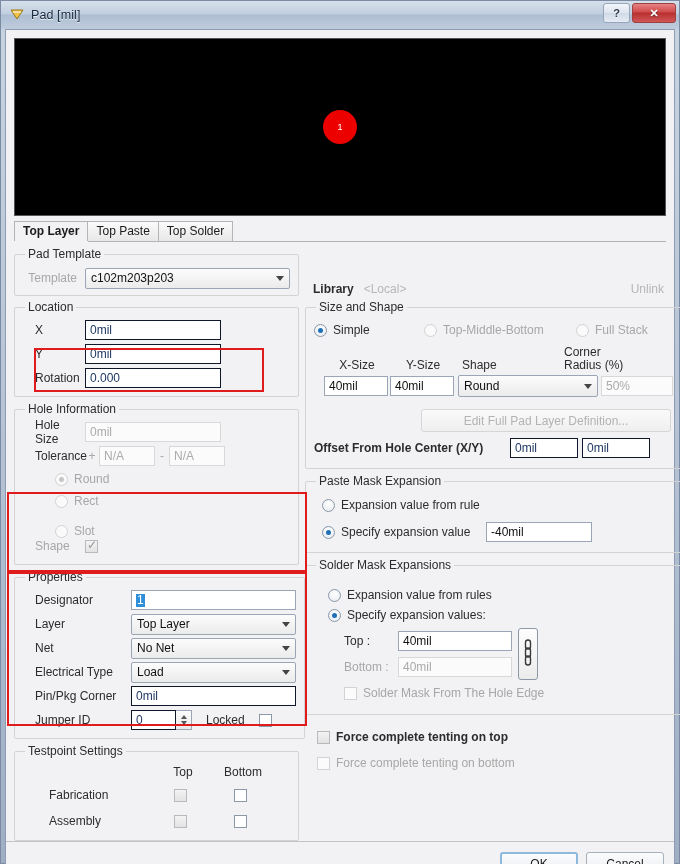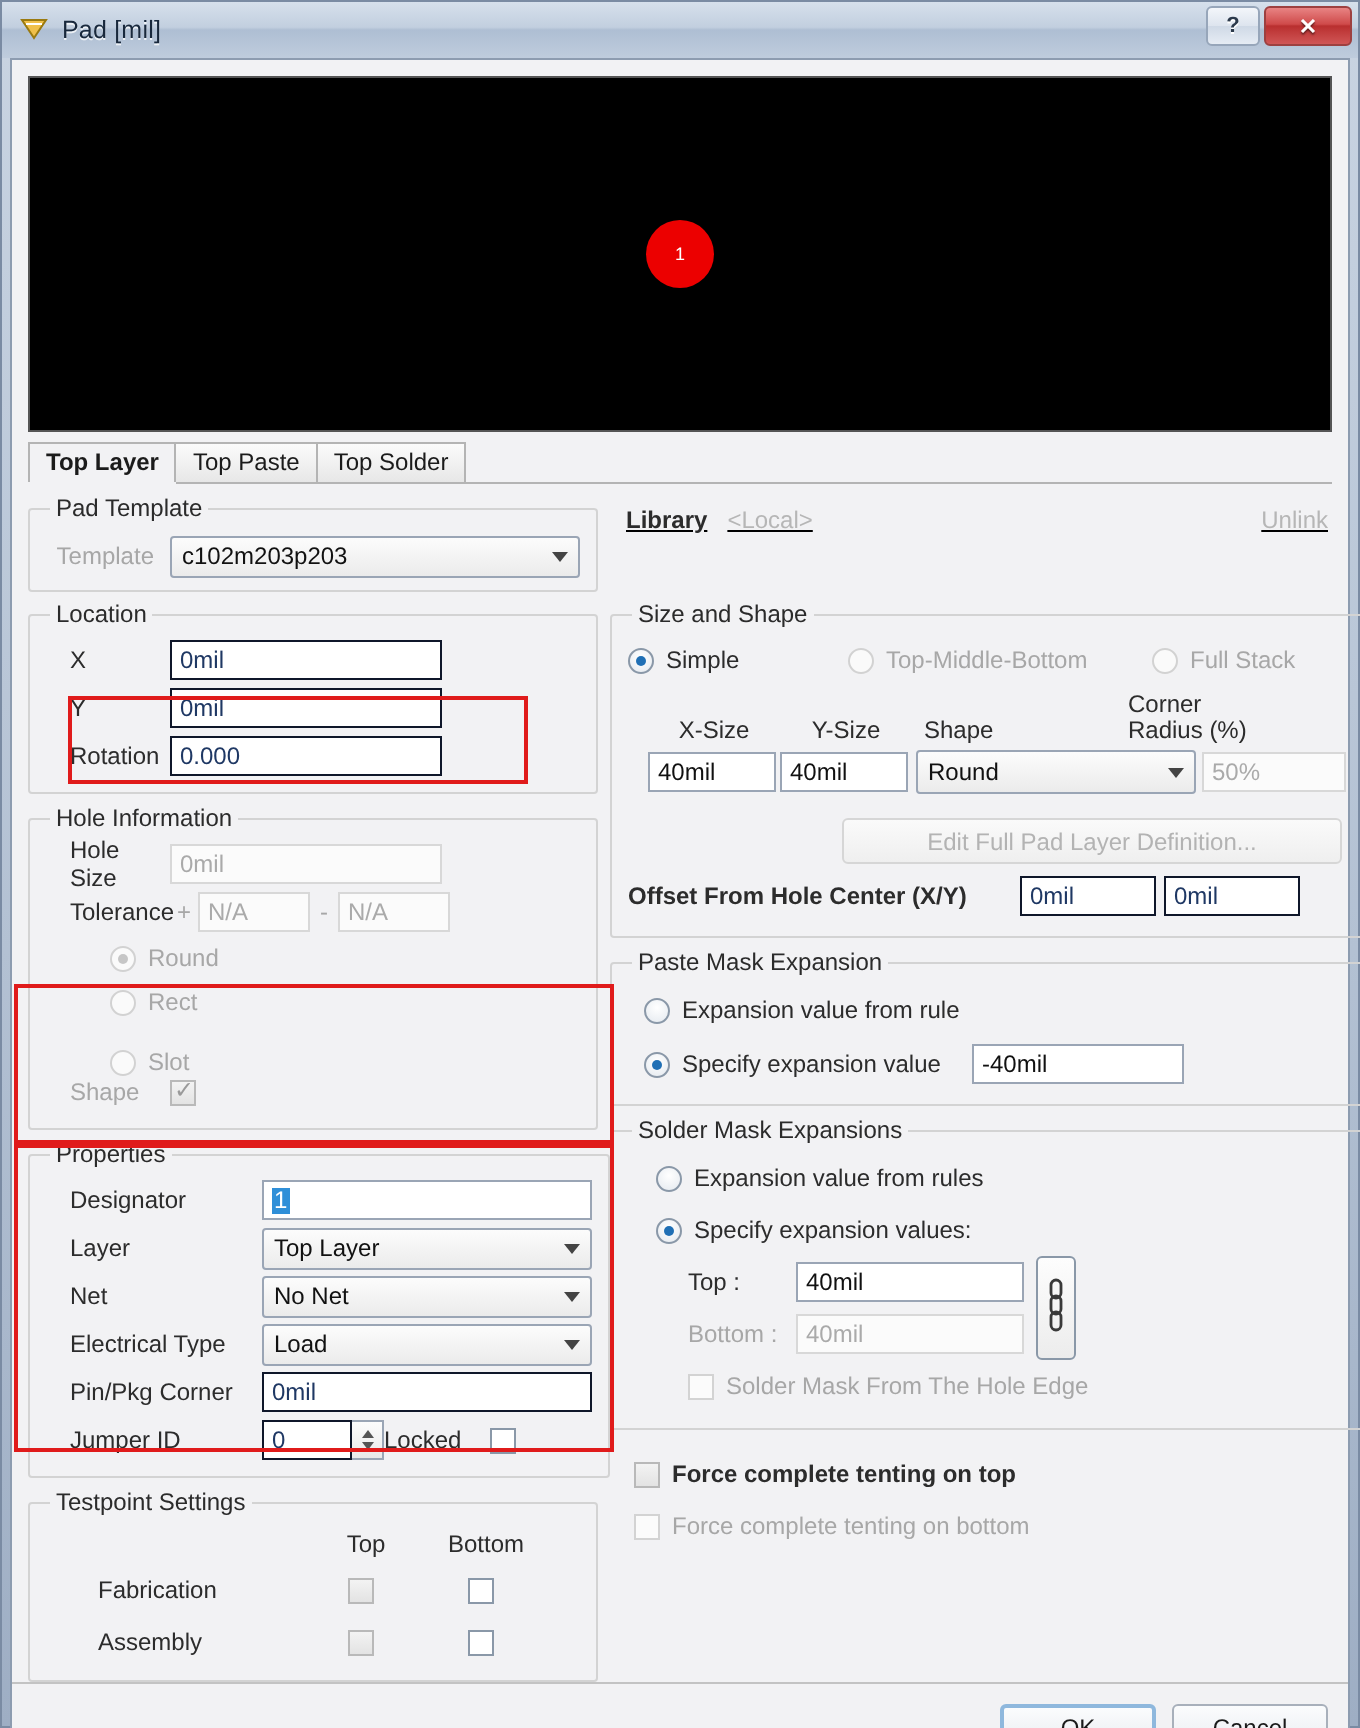--- a/index.html
+++ b/index.html
@@ -242,21 +242,21 @@
       <fieldset class="group" style="width:285px; padding-bottom:4px;">
         <legend>Pad Template</legend>
         <div class="row" style="height:26px;">
           <span class="lbl dim" style="width:62px; text-align:right; padding-right:8px;">Template</span>
           <div class="combo" style="flex:1;">
             <span>c102m203p203</span>
             <span class="arrow"></span>
           </div>
         </div>
       </fieldset>
-      <div style="flex:1; display:flex; align-items:flex-start; padding:6px 2px 0 8px;text-decoration:underline;">
+      <div style="flex:1; display:flex; align-items:flex-end; padding:6px 2px 0 8px;">
         <span class="lbl" style="font-weight:bold;">Library</span>
         <span class="lnk" style="margin-left:10px;">&lt;Local&gt;</span>
         <span class="lnk" style="margin-left:auto;">Unlink</span>
       </div>
     </div>
 
     <div class="panes">
 
       <div class="col-left">
 
@@ -347,21 +347,21 @@
             <span class="lbl" style="width:108px; padding-left:12px;">Pin/Pkg Corner</span>
             <input class="tb" style="flex: 1 1 0%;" value="0mil">
           </div>
           <div class="row">
             <span class="lbl" style="width:108px; padding-left:12px;">Jumper ID</span>
             <input class="tb" style="width: 45px;" value="0">
             <span class="spin">
               <i class="up"></i>
               <i class="dn"></i>
             </span>
-            <span class="lbl" style="">Locked</span>
+            <span class="lbl" style="margin-left:14px;">Locked</span>
             <span class="ck" style="margin-left:14px;"></span>
           </div>
         </fieldset>
 
         <fieldset class="group">
           <legend>Testpoint Settings</legend>
           <div class="row" style="height:20px;">
             <span style="width:130px;"></span>
             <span class="lbl" style="width:60px; text-align:center;">Top</span>
             <span class="lbl" style="width:60px; text-align:center;">Bottom</span>
@@ -445,21 +445,21 @@
             <span class="radio" style="padding-left:8px; width:172px;">
               <span class="rd on"></span>
               <span class="lbl">Specify expansion value</span>
             </span>
             <input class="tb strong" style="width: 106px;" value="-40mil">
           </div>
         </fieldset>
 
         <fieldset class="group" style="padding-bottom:8px;">
           <legend>Solder Mask Expansions</legend>
-          <div class="row" style="height:26px;">
+          <div class="row" style="height:26px;align-items:flex-end;">
             <span class="radio" style="padding-left:14px;">
               <span class="rd"></span>
               <span class="lbl">Expansion value from rules</span>
             </span>
           </div>
           <div class="row" style="height:26px;">
             <span class="radio" style="padding-left:14px;">
               <span class="rd on"></span>
               <span class="lbl">Specify expansion values:</span>
             </span>

